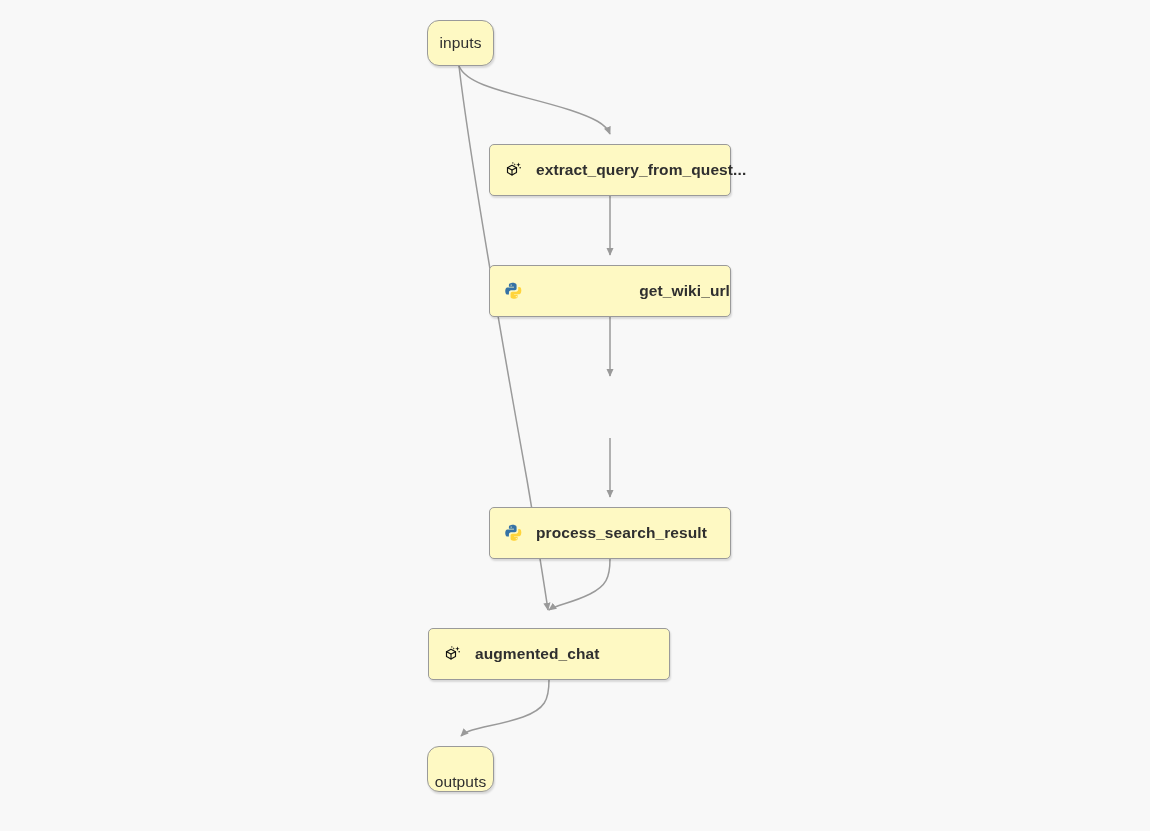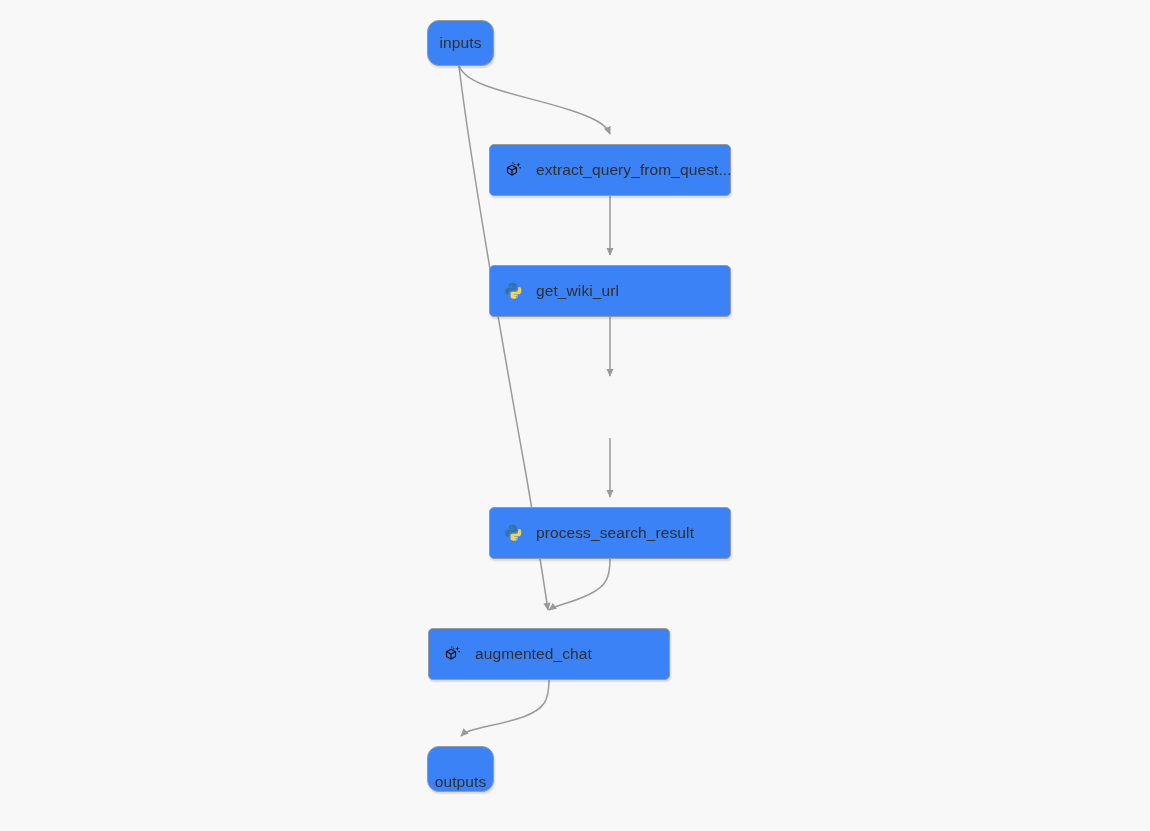--- a/index.html
+++ b/index.html
@@ -26,33 +26,34 @@
     top: 0;
     width: 1150px;
     height: 831px;
     z-index: 1;
     pointer-events: none;
   }
   .node {
     position: absolute;
     z-index: 2;
     box-sizing: border-box;
-    background: #3b82f6;
+    background: #fef9c3;
     border: 1px solid #9a9a9a;
     box-shadow: 1px 2px 2px rgba(0,0,0,0.13);
     display: flex;
     align-items: center;
   }
   .node.terminal {
     border-radius: 12px;
     justify-content: center;
   }
   .node.step {
     border-radius: 5px;
     padding-left: 14px;
+    font-weight: bold;
   }
   .node-label {
     font-size: 15.5px;
     color: #2f2f2f;
     white-space: nowrap;
     letter-spacing: 0.1px;
   }
   .step .node-label {
     margin-left: 12px;
   }
@@ -107,21 +108,21 @@
           <path d="M17.3 3.1 L18.0 5.0 L19.9 5.7 L18.0 6.4 L17.3 8.3 L16.6 6.4 L14.7 5.7 L16.6 5.0 Z"></path>
           <path d="M12.9 4.0 L13.3 5.0 L14.3 5.4 L13.3 5.8 L12.9 6.8 L12.5 5.8 L11.5 5.4 L12.5 5.0 Z"></path>
           <circle cx="19.4" cy="9.3" r="0.95"></circle>
           <circle cx="10.6" cy="3.5" r="0.8"></circle>
         </g>
       </svg>
     </span>
     <span class="node-label">extract_query_from_quest...</span>
   </div>
 
-  <div class="node step" style="left:489px; top:265px; width:242px; height:52px;">
+  <div class="node step" style="left:489px; top:265px; width:242px; height:52px;justify-content:space-between;">
     <span class="node-icon">
       <svg viewBox="0 0 24 24" width="20" height="20">
         <path fill="#3572A5" d="M11.9 2.2c-1.6 0-3 .14-4.1.4-1.35.32-1.93.98-1.93 2.1v2.3h6.1v.82H4.4c-1.2 0-2.25.72-2.6 2.1-.4 1.57-.42 2.56 0 4.2.3 1.24 1 2.12 2.2 2.12h1.9v-2.5c0-1.35 1.17-2.55 2.6-2.55h4.5c1.15 0 2.1-.95 2.1-2.1V4.7c0-1.1-.93-1.93-2.05-2.12-.72-.12-1.5-.38-2.15-.38zM8.6 4.1c.43 0 .78.36.78.8 0 .44-.35.78-.78.78-.44 0-.8-.34-.8-.78 0-.44.36-.8.8-.8z"></path>
         <path fill="#FFD43B" d="M17.1 7.82v2.43c0 1.4-1.2 2.58-2.6 2.58h-4.5c-1.13 0-2.1.97-2.1 2.1v3.95c0 1.12.98 1.78 2.1 2.1 1.33.4 2.6.47 4.2 0 1.05-.3 2.1-.92 2.1-2.1v-2.3h-4.2v-.83h6.3c1.22 0 1.68-.85 2.1-2.12.44-1.3.42-2.56 0-4.2-.3-1.2-.88-2.1-2.1-2.1h-1.3zm-2.33 10.2c.44 0 .8.35.8.78 0 .44-.36.8-.8.8-.43 0-.78-.36-.78-.8 0-.43.35-.78.78-.78z"></path>
       </svg>
     </span>
     <span class="node-label">get_wiki_url</span>
   </div>
 
 

